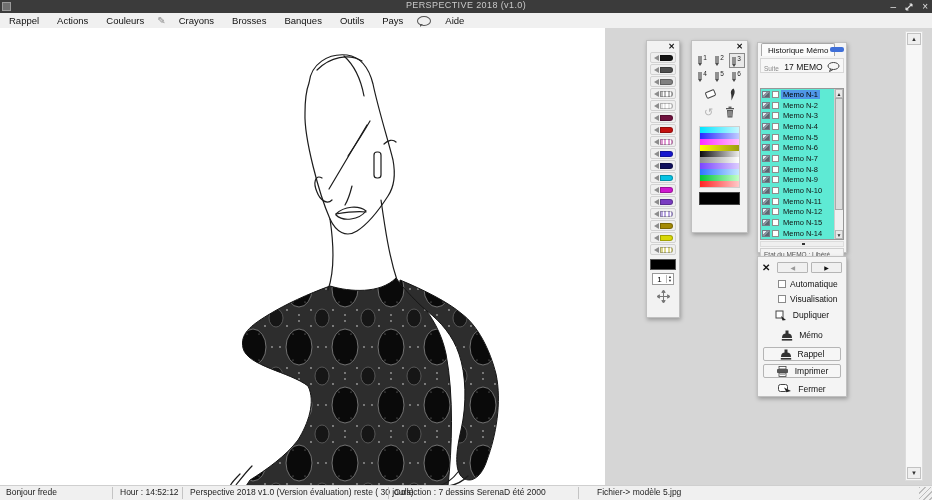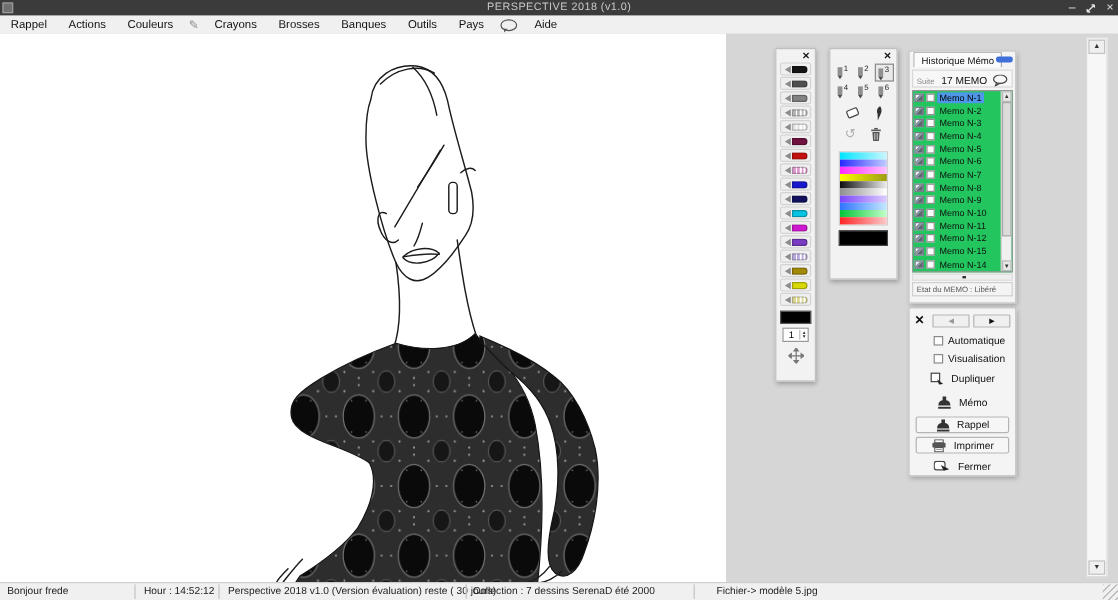--- a/index.html
+++ b/index.html
@@ -65,21 +65,21 @@
   .memo-tab-row{position:relative;height:13px;}
   .memo-tab{position:absolute;left:3px;top:0;height:13px;padding:0 6px;background:#fbfbfb;
             border:1px solid #a8a8a8;border-bottom:none;border-radius:2px 2px 0 0;
             font-size:8px;line-height:13px;color:#111;box-sizing:border-box;}
   .tab-accent{position:absolute;right:2px;top:4px;width:14px;height:5px;border-radius:2px;}
   .memo-header{display:flex;align-items:flex-end;height:15px;margin:2px 2px 0;background:#f7f7f7;
                border:1px solid #d8d8d8;box-sizing:border-box;}
   .suite-label{font-size:6.5px;color:#8a8a8a;padding-left:3px;width:16px;}
   .memo-count{flex:1;text-align:center;font-size:8.5px;color:#111;}
   .bubble-btn{margin-right:3px;}
-  .memo-list{position:relative;margin:2px 2px 0;height:152px;background:#22c55e;border:1px solid #979797;
+  .memo-list{position:relative;margin:15px 2px 0;height:152px;background:#5eead4;border:1px solid #979797;
              overflow:hidden;box-sizing:border-box;}
   .memo-row{display:flex;align-items:center;height:10.7px;padding-left:1px;font-size:7.5px;color:#111;}
   .mi-icon{width:8px;height:7px;background:#c3ccd4;border:1px solid #747e88;box-sizing:border-box;
            margin-right:2px;flex:none;
            background-image:linear-gradient(135deg,#e8eef3 30%,#8a959f 30%,#8a959f 55%,#5d6770 55%);}
   .mi-check{width:7px;height:7px;background:#fff;border:1px solid #8e8e8e;box-sizing:border-box;
             margin-right:2px;flex:none;}
   .mi-label{white-space:nowrap;padding:0 2px;}
   .memo-row.selected .mi-label{background:#4f97e8;color:#000;}
   .memo-scroll{position:absolute;right:0;top:0;width:9px;height:100%;background:#f0f0f0;

